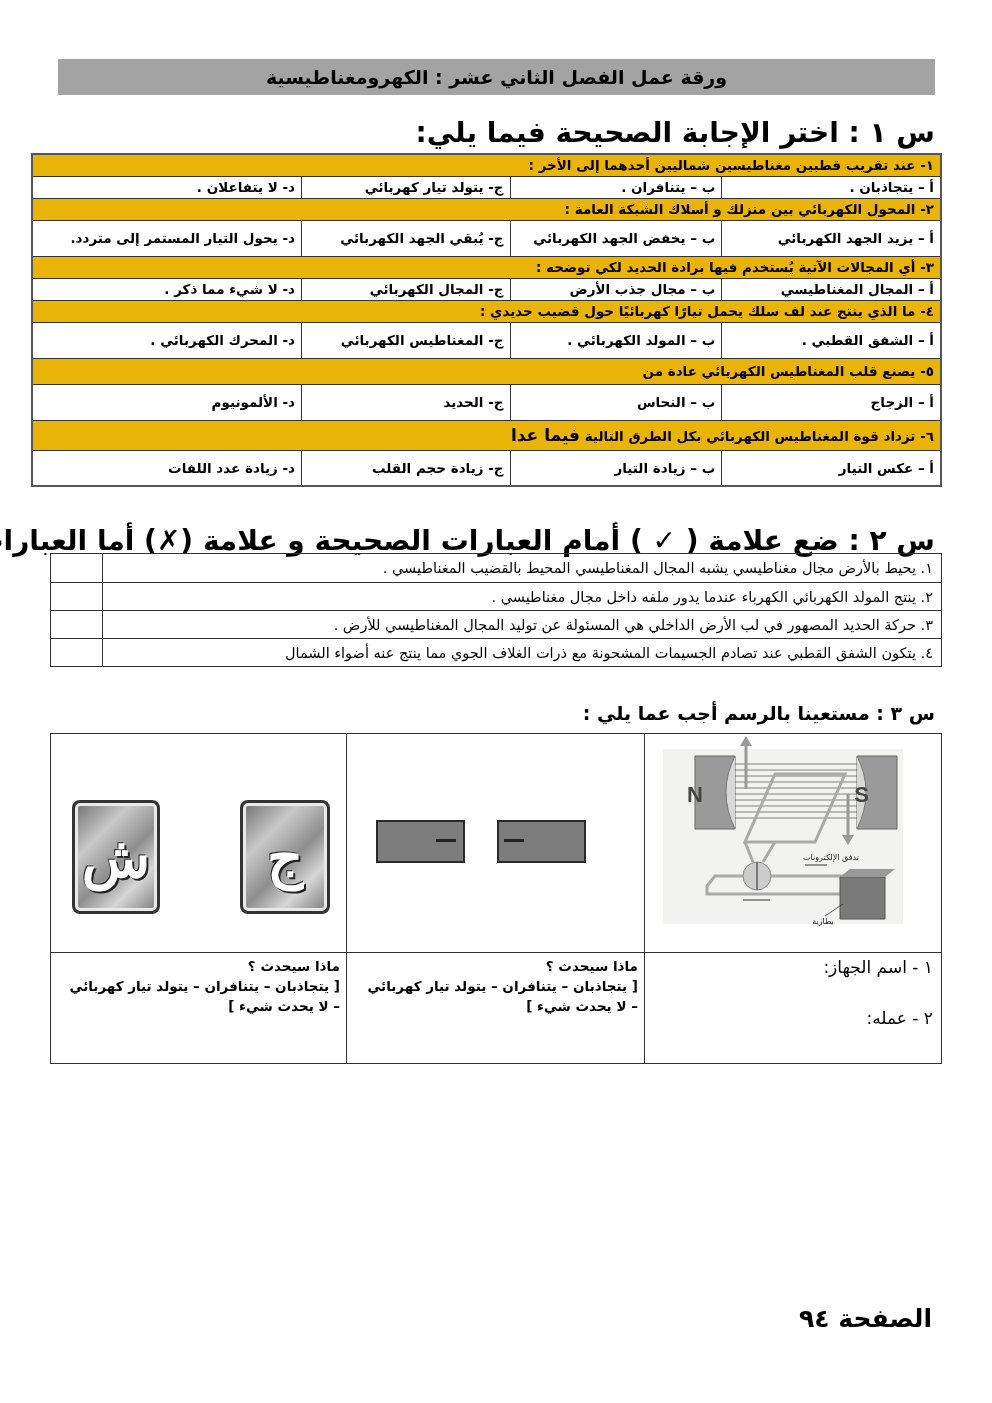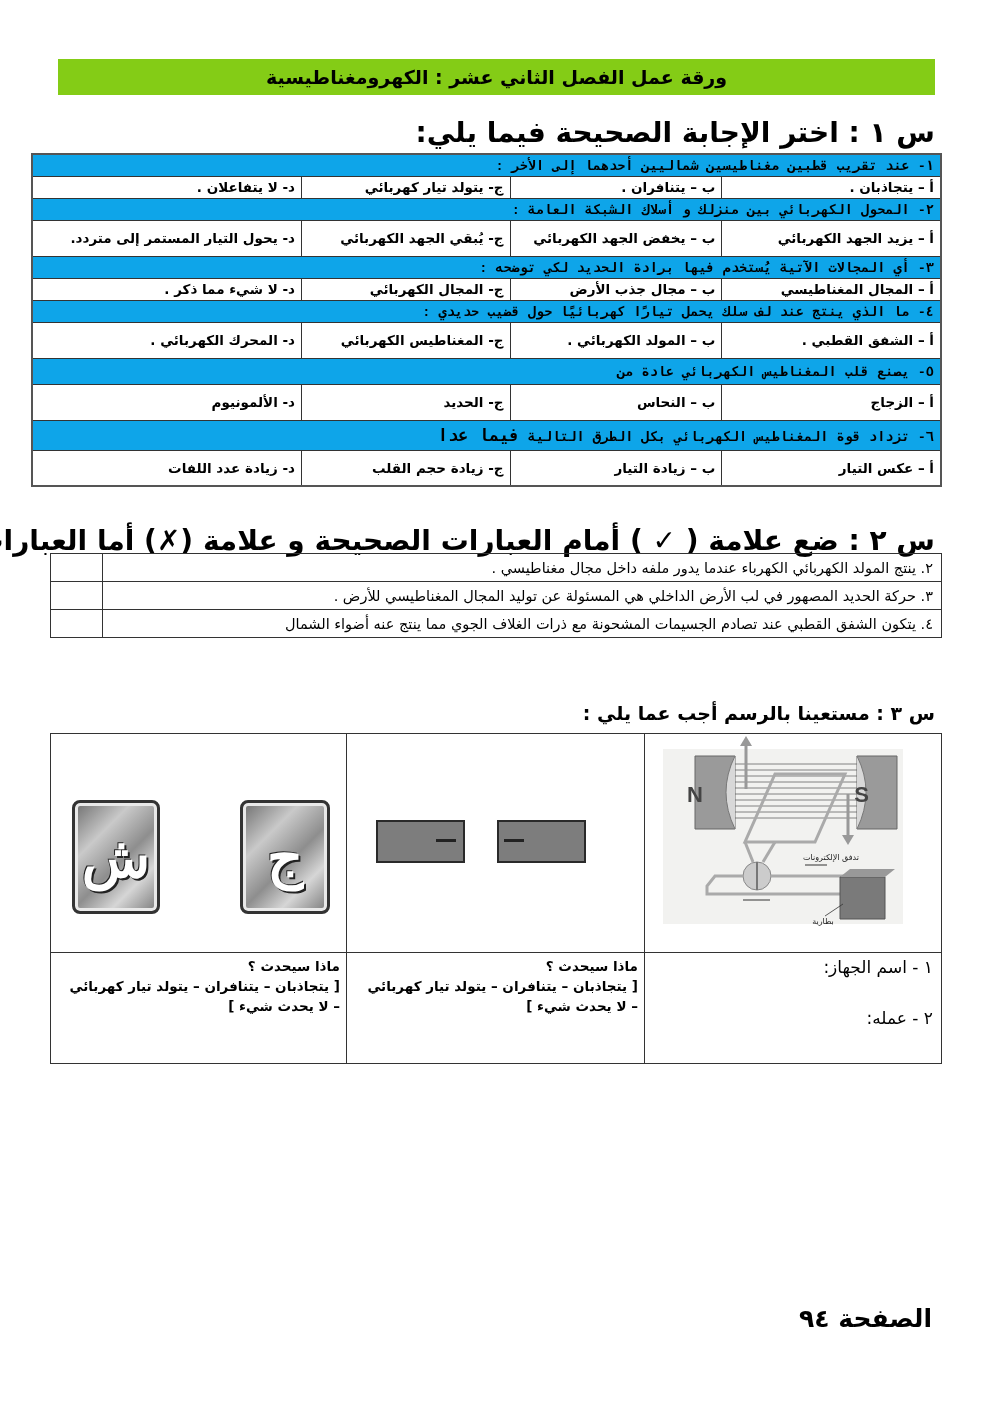--- a/index.html
+++ b/index.html
@@ -6,38 +6,38 @@
     html, body { width: 992px; height: 1403px; background: #ffffff; }
     body {
       position: relative;
       font-family: "DejaVu Sans", "Liberation Sans", sans-serif;
       color: #000;
       direction: rtl;
       overflow: hidden;
     }
     .title-bar {
       position: absolute; left: 58px; top: 59px; width: 877px; height: 36px;
-      background: #84cc16;
+      background: #a3a3a3;
       display: flex; align-items: center; justify-content: center;
       font-weight: bold; font-size: 19px;
     }
     .section-heading {
       position: absolute; right: 57px;
       font-weight: bold; font-size: 28px;
       white-space: nowrap;
     }
     table { border-collapse: collapse; position: absolute; }
     .q1-table { left: 31px; top: 153px; width: 911px; border: 2px solid #555; }
     .q1-table td {
       border: 1px solid #333;
       font-weight: bold; font-size: 13.5px;
       padding: 0 6px; height: 22px;
       white-space: nowrap;
     }
-    .q1-table td.stem { background: #0ea5e9; font-size: 13.5px; font-family: Liberation Mono, monospace; }
+    .q1-table td.stem { background: #eab308; font-size: 13.5px; }
     .q1-table tr.tall td { height: 36px; }
     .q1-table tr.taller td { height: 36px; }
 
     .q2-table { left: 50px; top: 553px; width: 892px; border: 1.5px solid #333; }
     .q2-table td {
       border: 1px solid #333;
       font-size: 14.5px; padding: 0 8px; height: 28px;
       white-space: nowrap;
     }
     .q2-table td.mark-cell { width: 52px; }
@@ -159,20 +159,24 @@
     <td>ج- زيادة حجم القلب</td>
     <td>د- زيادة عدد اللفات</td>
   </tr>
 </tbody>
   </table>
 
 <div class="section-heading" style="top:524px;">س ٢ : ضع علامة ( ✓ ) أمام العبارات الصحيحة و علامة (✗) أما العبارات الخاطئة:</div>
 
 <table class="q2-table">
   <tbody>
+      <tr>
+    <td style="height:29px">١.  يحيط بالأرض  مجال مغناطيسي يشبه المجال المغناطيسي المحيط بالقضيب المغناطيسي  .</td>
+    <td class="mark-cell"></td>
+  </tr>
   <tr>
     <td>٢.  ينتج المولد الكهربائي الكهرباء عندما يدور ملفه داخل مجال مغناطيسي .</td>
     <td class="mark-cell"></td>
   </tr>
   <tr>
     <td>٣.  حركة الحديد المصهور في لب الأرض الداخلي هي المسئولة عن توليد المجال المغناطيسي للأرض   .</td>
     <td class="mark-cell"></td>
   </tr>
   <tr>
     <td>٤.  يتكون الشفق القطبي عند تصادم الجسيمات المشحونة مع ذرات الغلاف الجوي مما ينتج عنه أضواء الشمال</td>

